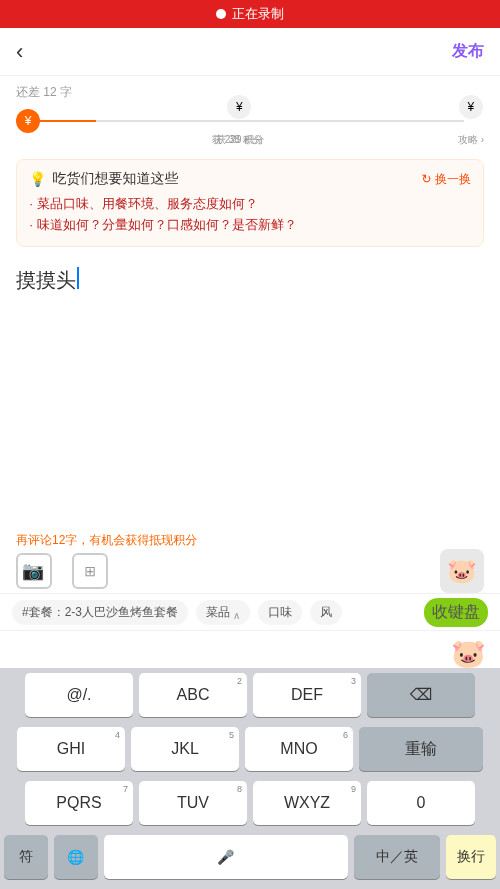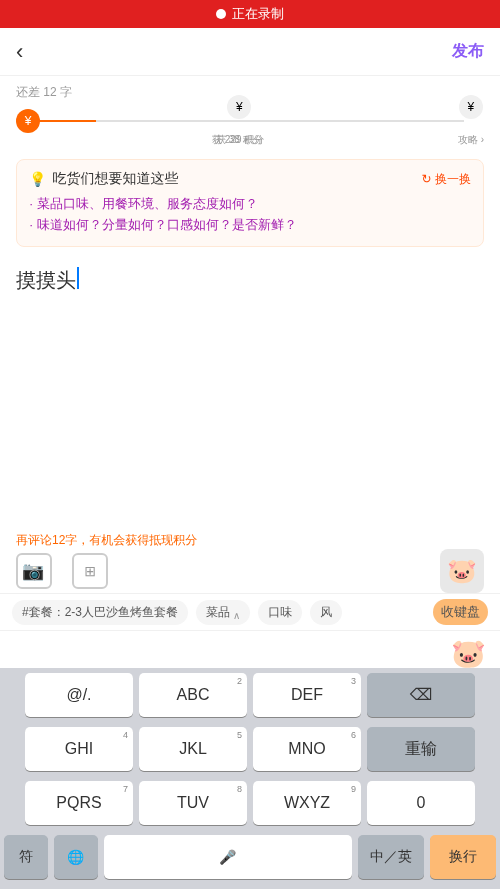--- a/index.html
+++ b/index.html
@@ -161,21 +161,21 @@
       cursor: pointer;
       display: flex;
       align-items: center;
       gap: 2px;
     }
     .suggestion-items {
       list-style: none;
     }
     .suggestion-items li {
       font-size: 13px;
-      color: #a21caf;
+      color: #b91c1c;
       line-height: 1.6;
     }
     .suggestion-items li::before {
       content: "· ";
     }
 
     
     .text-input-area {
       padding: 12px 16px 4px;
       min-height: 80px;
@@ -278,24 +278,24 @@
       display: flex;
       align-items: flex-end;
       gap: 3px;
     }
     .tag-chip .chevron {
       font-size: 10px;
       color: #999;
     }
     .keyboard-hide-btn {
       margin-left: auto;
-      background: #fdba74;
+      background: #84cc16;
       border-radius: 14px;
       padding: 4px 8px;
-      font-size: 13px;
+      font-size: 16px;
       color: #555;
       cursor: pointer;
       white-space: nowrap;
     }
 
     
     .emoji-row {
       position: absolute;
       bottom: 216px;
       left: 0;
@@ -427,22 +427,22 @@
       justify-content: center;
       cursor: pointer;
       font-size: 14px;
       color: #333;
       box-shadow: 0 1px 0 #888;
     }
     .action-key-sym { width: 44px; }
     .action-key-globe { width: 44px; }
     .action-key-123 { width: 44px; }
     .action-key-space { flex: 1; background: #fff; }
-    .action-key-chinese { width: 66px; }
-    .action-key-return { width: 66px; background: #fdba74; font-family: Liberation Serif, serif; }
+    .action-key-chinese { width: 86px; }
+    .action-key-return { width: 50px; background: #fef9c3; font-family: Liberation Serif, serif; }
   </style>
 </head>
 <body>
 
 <div class="status-bar">
   <div class="recording-indicator">
     <div class="rec-dot"></div>
     <span>正在录制</span>
   </div>
 </div>
@@ -562,21 +562,21 @@
       <span class="key-label">GHI</span>
     </div>
     <div class="key key-main" style="width:108px;height:44px;">
       <span class="key-sublabel">5</span>
       <span class="key-label">JKL</span>
     </div>
     <div class="key key-main" style="width:108px;height:44px;">
       <span class="key-sublabel">6</span>
       <span class="key-label">MNO</span>
     </div>
-    <div class="key key-dark" style="width:108px;height:44px;">
+    <div class="key key-dark" style="width:124px;height:44px;">
       <span class="key-label">重输</span>
     </div>
   </div>
 
   <div class="key-row">
     <div class="key key-main" style="width:108px;height:44px;">
       <span class="key-sublabel">7</span>
       <span class="key-label">PQRS</span>
     </div>
     <div class="key key-main" style="width:108px;height:44px;">

